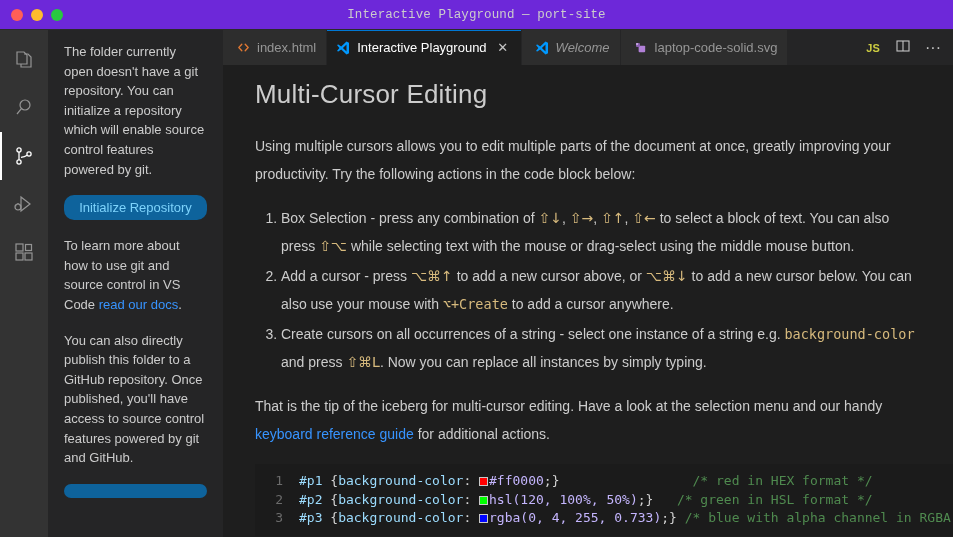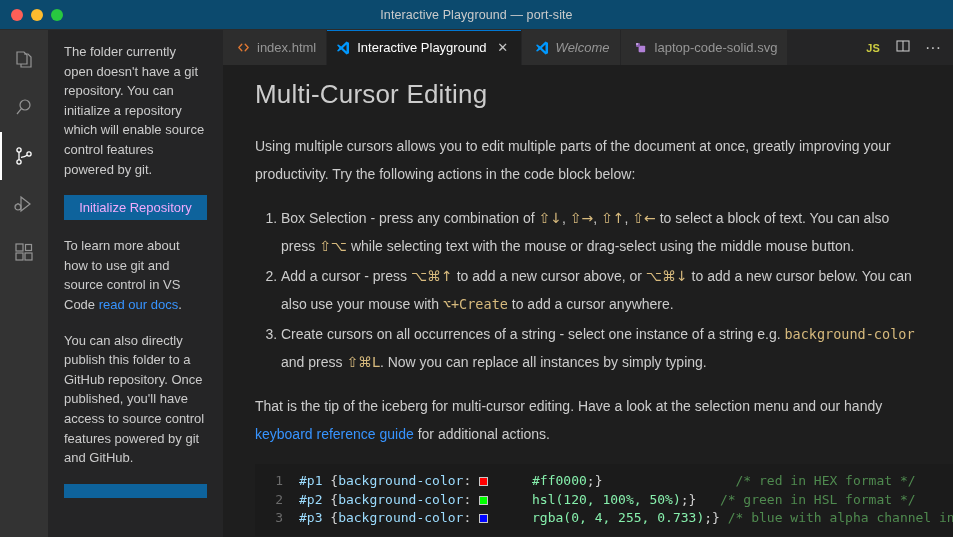--- a/index.html
+++ b/index.html
@@ -7,24 +7,25 @@
     width: 953px; height: 537px;
     overflow: hidden;
     background: #1e1e1e;
     font-family: "Liberation Sans", sans-serif;
   }
   #app { position: relative; width: 953px; height: 537px; display: flex; flex-direction: column; }
 
   
   .titlebar {
     height: 30px; flex: 0 0 30px;
-    background: #0c4a6e;
+    background: #6d28d9;
     display: flex; align-items: center;
     position: relative;
     border-bottom: 1px solid #2b2b2b;
+    font-family: Liberation Mono, monospace;
   }
   .traffic { display: flex; gap: 8px; padding-left: 11px; align-items: center; }
   .dot { width: 12px; height: 12px; border-radius: 50%; }
   .dot.red { background: #ff5f57; }
   .dot.yellow { background: #febc2e; }
   .dot.green { background: #28c840; }
   .window-title {
     position: absolute; left: 0; right: 0; text-align: center;
     font-size: 12.5px; color: #cccccc; letter-spacing: .1px;
     pointer-events: none;
@@ -73,22 +74,22 @@
   .scm-views-icon { opacity: .85; display: flex; }
   .sidebar-body {
     flex: 1 1 auto; padding: 0 16px; overflow: hidden;
     font-size: 13px; line-height: 19.6px; color: #cccccc;
   }
   .sidebar-body p { margin-bottom: 16px; }
   .sidebar-body p:first-child { margin-top: 12px; }
   .scm-link { color: #3794ff; text-decoration: none; }
   .scm-button {
     display: block; width: 100%;
-    background: #0e639c; color: #f0abfc;
-    border: none; border-radius: 0;
+    background: #0e639c; color: #7dd3fc;
+    border: none; border-radius: 10px;
     font-family: inherit; font-size: 13px;
     padding: 5px 8px; text-align: center;
     margin-bottom: 16px; cursor: pointer;
     white-space: nowrap;
   }
   .scm-button.clipped { height: 14px; padding: 0; overflow: hidden; }
 
   
   .editor-area { flex: 1 1 auto; display: flex; flex-direction: column; min-width: 0; background: #1e1e1e; }
 
@@ -162,21 +163,21 @@
     overflow: hidden;
     width: 700px;
   }
   .code-line { display: flex; white-space: pre; height: 18.5px; align-items: center; }
   .ln { width: 44px; flex: 0 0 44px; text-align: right; padding-right: 16px; color: #6b6b6b; }
   .code-main { flex: 0 0 auto; }
   .code-comment-col { flex: 0 0 auto; color: #4f8a4f; }
   .sel { color: #9cdcfe; }
   .prop { color: #9cdcfe; }
   .punc { color: #d4d4d4; }
-  .val { color: #86efac; padding-left: 43px; }
+  .val { color: #c4b5fd; }
   .swatch {
     display: inline-block; width: 9px; height: 9px;
     border: 1px solid #c8c8c8; vertical-align: -1px;
     margin-right: 1px;
   }
 </style>
 </head>
 <body>
 
 <div id="app">

